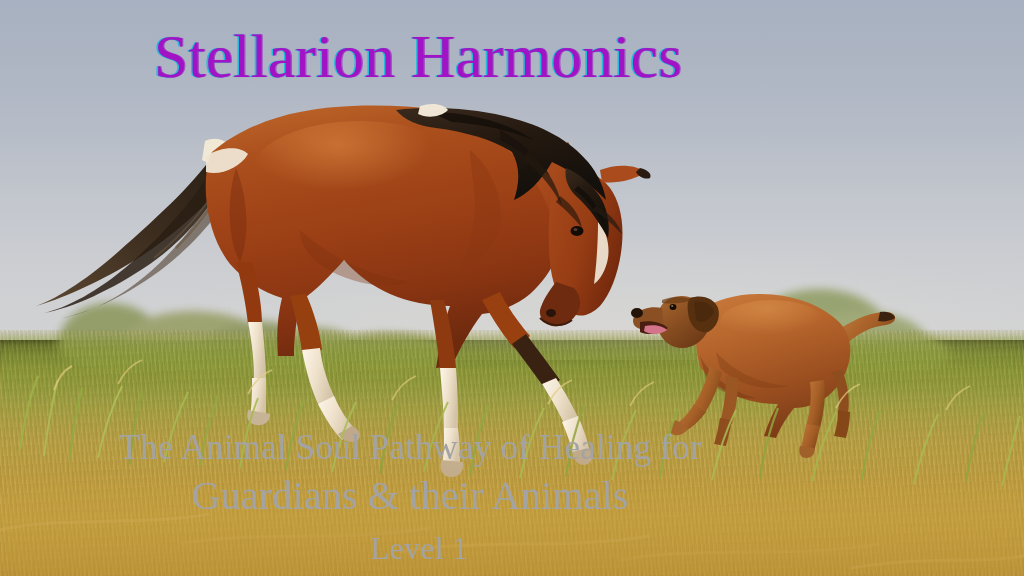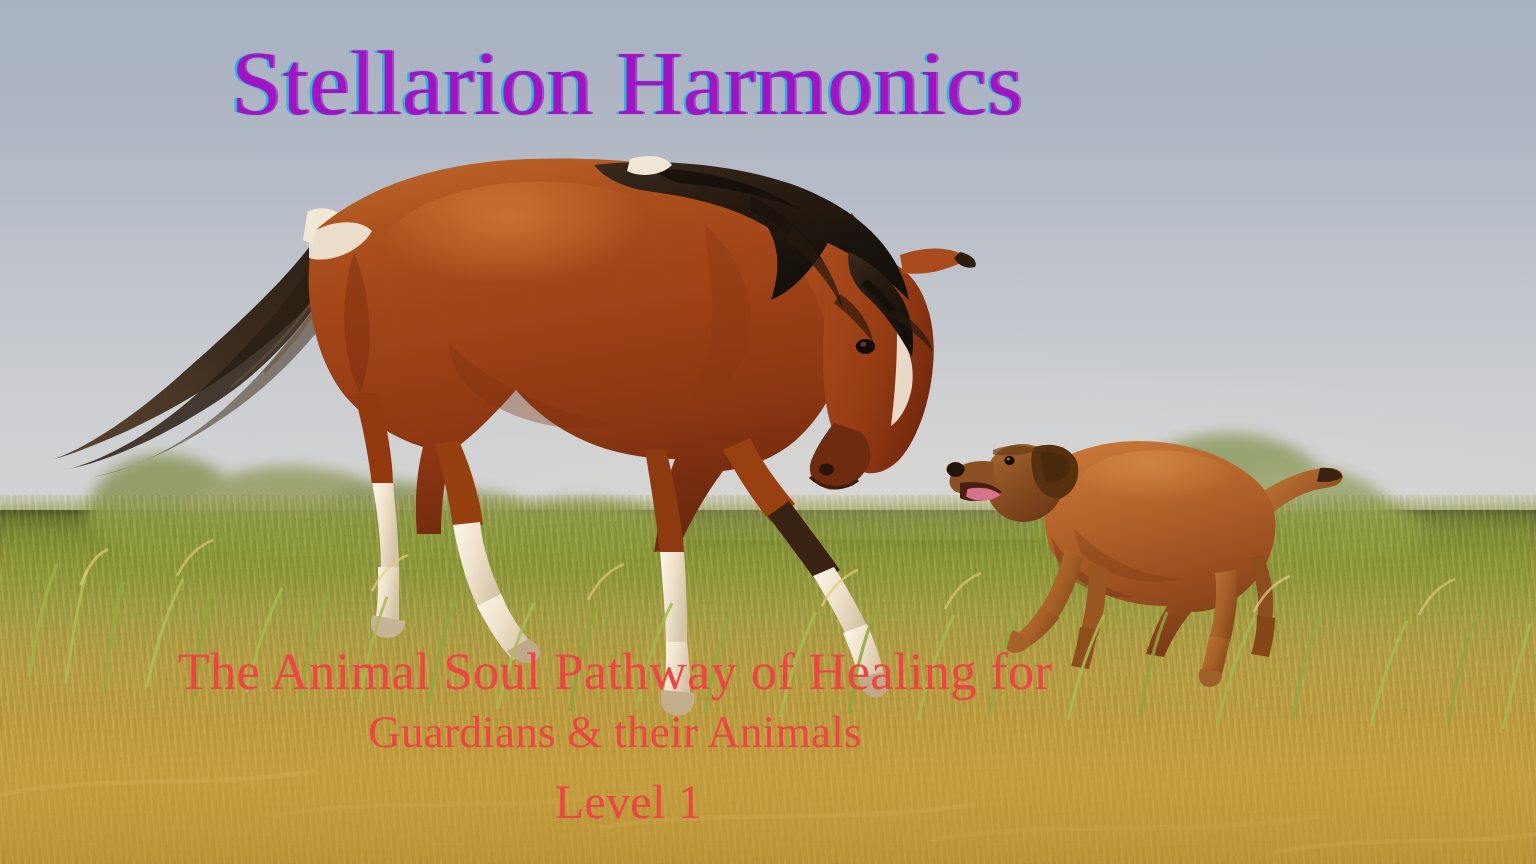--- a/index.html
+++ b/index.html
@@ -134,29 +134,29 @@
        0 0 1px rgba(120,0,160,.35);
     white-space:nowrap;
   }
 
   .subtitle-block {
     position:absolute;
     left:0; top:428px;
     width:820px;
     text-align:center;
     font-family:"Liberation Serif", serif;
-    color:#ef4444;
+    color:#a3a3a3;
   }
   .sub-1 {
     font-size:35px;
     line-height:1.12;
     letter-spacing:.2px;
   }
   .sub-2 {
-    font-size:30px;
+    font-size:40px;
     line-height:1.45;
     letter-spacing:.2px;
   }
   .sub-3 {
     font-size:32px;
     line-height:1.45;
     letter-spacing:.2px;
     margin-left:18px;
   }
 </style>

